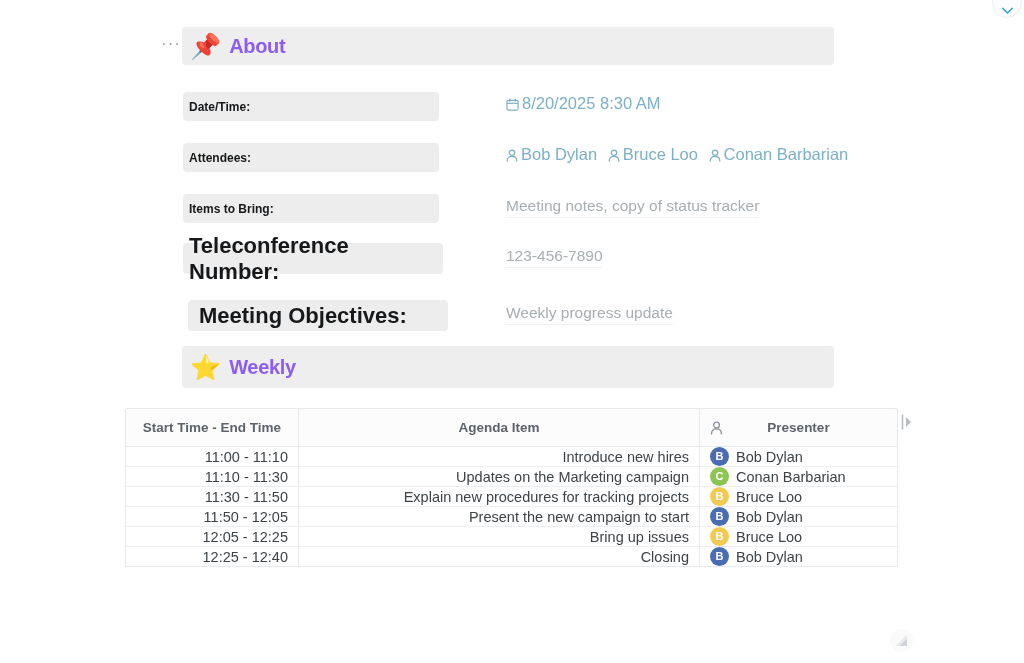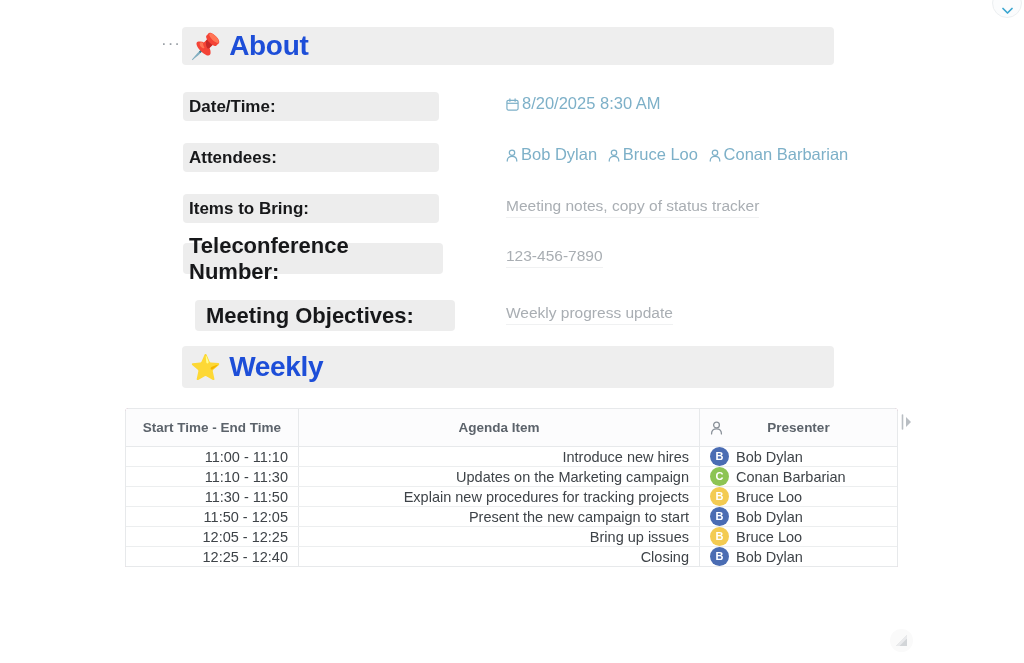--- a/index.html
+++ b/index.html
@@ -47,23 +47,23 @@
     align-items: center;
     box-sizing: border-box;
   }
   .section-band .emoji {
     font-size: 25px;
     line-height: 1;
     margin-right: 8px;
     margin-left: 4px;
   }
   .section-band .band-title {
-    font-size: 28px;
+    font-size: 20px;
     font-weight: 700;
-    color: #1d4ed8;
+    color: #8b5cf6;
     letter-spacing: -0.3px;
     line-height: 1;
   }
 
   #about-band  { left: 182px; top: 27px;  width: 652px; height: 38px; padding: 0 4px; }
   #agenda-band { left: 182px; top: 346px; width: 652px; height: 42px; padding: 0 4px; }
 
   
   .dots-handle {
     position: absolute;
@@ -77,21 +77,21 @@
     letter-spacing: 1px;
     text-align: center;
     user-select: none;
   }
 
   
   .field-label {
     position: absolute;
     background: #ededed;
     border-radius: 4px;
-    font-size: 17px;
+    font-size: 12px;
     font-weight: 700;
     color: #17181a;
     display: flex;
     align-items: center;
     padding-left: 6px;
     box-sizing: border-box;
     height: 29px;
   }
   .field-label.tall { height: 31px; font-size: 22px; }
 
@@ -234,21 +234,21 @@
 
   <div class="section-band" id="about-band">
     <span class="emoji">📌</span>
     <span class="band-title">About</span>
   </div>
 
   <div class="field-label" style="left:183px; top:92px;  width:256px;">Date/Time:</div>
   <div class="field-label" style="left:183px; top:143px; width:256px;">Attendees:</div>
   <div class="field-label" style="left:183px; top:194px; width:256px;">Items to Bring:</div>
   <div class="field-label tall" style="left:183px; top:243px; width:260px;">Teleconference Number:</div>
-  <div class="field-label tall" style="left:195px; top:300px; width:260px;padding-left:11px;">Meeting Objectives:</div>
+  <div class="field-label tall" style="left:188px; top:300px; width:260px;padding-left:11px;">Meeting Objectives:</div>
 
   <div class="field-value link" style="left:506px; top:94px;">
     <span class="ico">
       <svg width="13" height="13" viewBox="0 0 14 14">
         <rect x="1" y="2.5" width="12" height="10.5" rx="1.6" fill="none" stroke="#7db0c8" stroke-width="1.3"></rect>
         <line x1="1" y1="5.7" x2="13" y2="5.7" stroke="#7db0c8" stroke-width="1.3"></line>
         <line x1="4.2" y1="1" x2="4.2" y2="3.6" stroke="#7db0c8" stroke-width="1.3" stroke-linecap="round"></line>
         <line x1="9.8" y1="1" x2="9.8" y2="3.6" stroke="#7db0c8" stroke-width="1.3" stroke-linecap="round"></line>
       </svg>
     </span><span>8/20/2025 8:30 AM</span>

